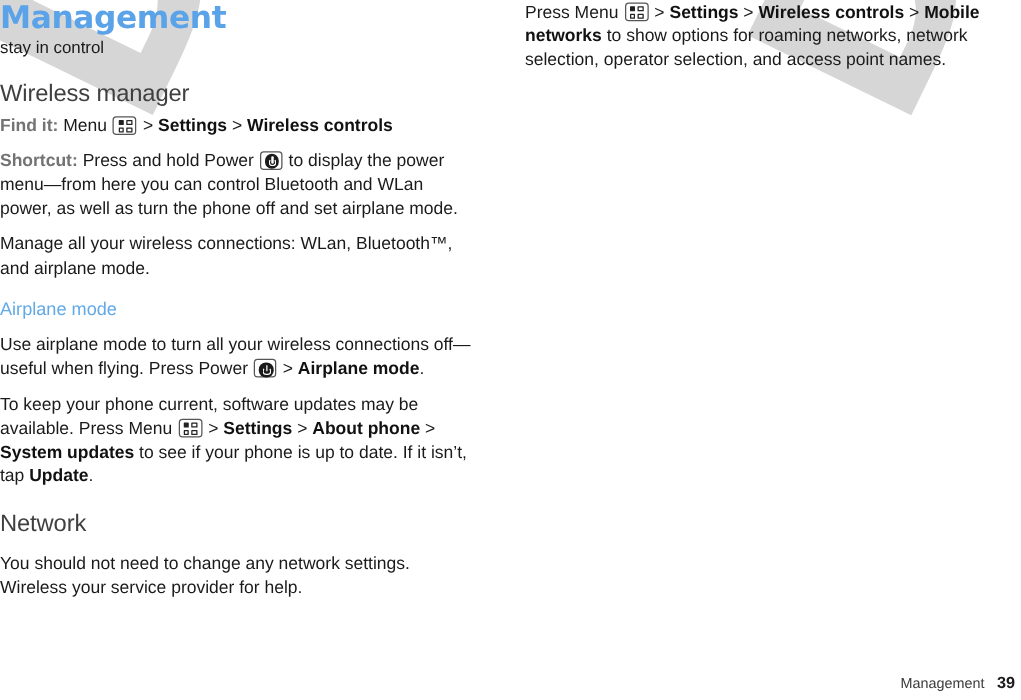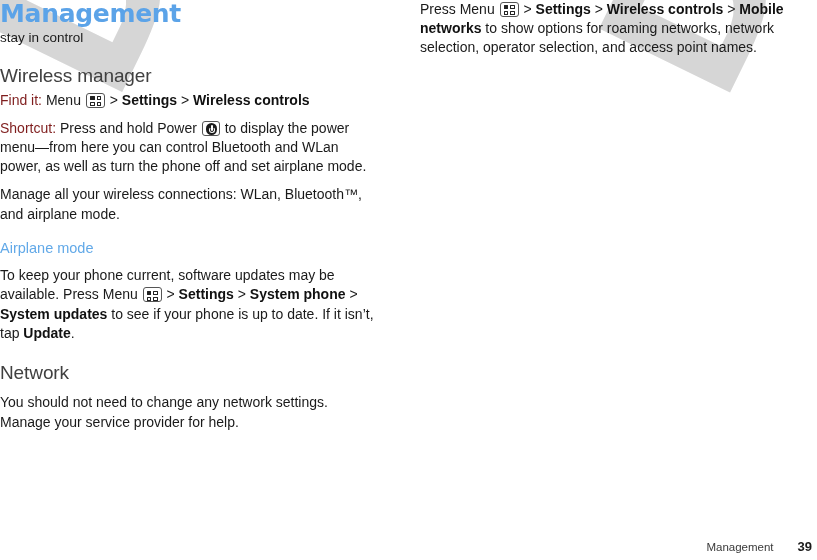--- a/index.html
+++ b/index.html
@@ -107,22 +107,22 @@
     color: #1a1a1a;
   }
   p.findit {
     font-size: 14px;
     line-height: 19.2px;
     margin: 1px 0 0 0;
     color: #1a1a1a;
   }
   .col-right p.body:first-child { margin-top: 0; }
   .lbl-blue {
-    color: #7f1d1d;
-    font-weight: 400;
+    color: #737373;
+    font-weight: 700;
   }
   b, strong { font-weight: 700; color: #111; }
 
   
   .keycap {
     display: inline-block;
     vertical-align: -3px;
     border: 1.1px solid #555;
     border-radius: 3px;
     background: #fff;
@@ -199,21 +199,21 @@
     z-index: 3;
   }
   .footer .fname {
     font-size: 11.5px;
     color: #3a3a3a;
   }
   .footer .fnum {
     font-size: 13px;
     font-weight: 700;
     color: #1a1a1a;
-    margin-left: 24px;
+    margin-left: 10px;
   }
 </style>
 </head>
 <body>
 
 <div class="watermark-layer">
   <div class="wm wm-left">DRAFT</div>
   <div class="wm wm-right">DRAFT</div>
 </div>
 
@@ -232,32 +232,33 @@
             <span class="sq bl"></span>
             <span class="sq br"></span>
           </span></span><span> &gt; </span><b>Settings</b><span> &gt; </span><b>Wireless controls</b></p>
 
     <p class="body"><span class="lbl-blue">Shortcut:</span> <span>Press and hold Power</span> <span class="keycap key-power"><span class="disc"></span><span class="ring"></span><span class="bar"></span></span> <span>to display the power menu—from here you can control Bluetooth and WLan power, as well as turn the phone off and set airplane mode.</span></p>
 
     <p class="body">Manage all your wireless connections: WLan, Bluetooth™, and airplane mode.</p>
 
     <h3 class="sub-head">Airplane mode</h3>
 
+    <p class="body"><span>Use airplane mode to turn all your wireless connections off—useful when flying. Press Power</span> <span class="keycap key-power"><span class="disc"></span><span class="ring"></span><span class="bar"></span></span><span> &gt; </span><b>Airplane mode</b><span>.</span></p>
 
 
     <p class="body"><span>To keep your phone current, software updates may be available. Press Menu</span> <span class="keycap key-menu"><span class="grid">
             <span class="sq fill tl"></span>
             <span class="sq tr"></span>
             <span class="sq bl"></span>
             <span class="sq br"></span>
-          </span></span><span> &gt; </span><b>Settings</b><span> &gt; </span><b>System phone</b><span> &gt; </span><b>System updates</b><span> to see if your phone is up to date. If it isn’t, tap </span><b>Update</b><span>.</span></p>
+          </span></span><span> &gt; </span><b>Settings</b><span> &gt; </span><b>About phone</b><span> &gt; </span><b>System updates</b><span> to see if your phone is up to date. If it isn’t, tap </span><b>Update</b><span>.</span></p>
 
     <h2 class="sec-head">Network</h2>
 
-    <p class="body">You should not need to change any network settings. Manage your service provider for help.</p>
+    <p class="body">You should not need to change any network settings. Wireless your service provider for help.</p>
 
   </div>
 
   <div class="col col-right">
     <p class="body"><span>Press Menu</span> <span class="keycap key-menu"><span class="grid">
             <span class="sq fill tl"></span>
             <span class="sq tr"></span>
             <span class="sq bl"></span>
             <span class="sq br"></span>
           </span></span><span> &gt; </span><b>Settings</b><span> &gt; </span><b>Wireless controls</b><span> &gt; </span><b>Mobile networks</b><span> to show options for roaming networks, network selection, operator selection, and access point names.</span></p>

